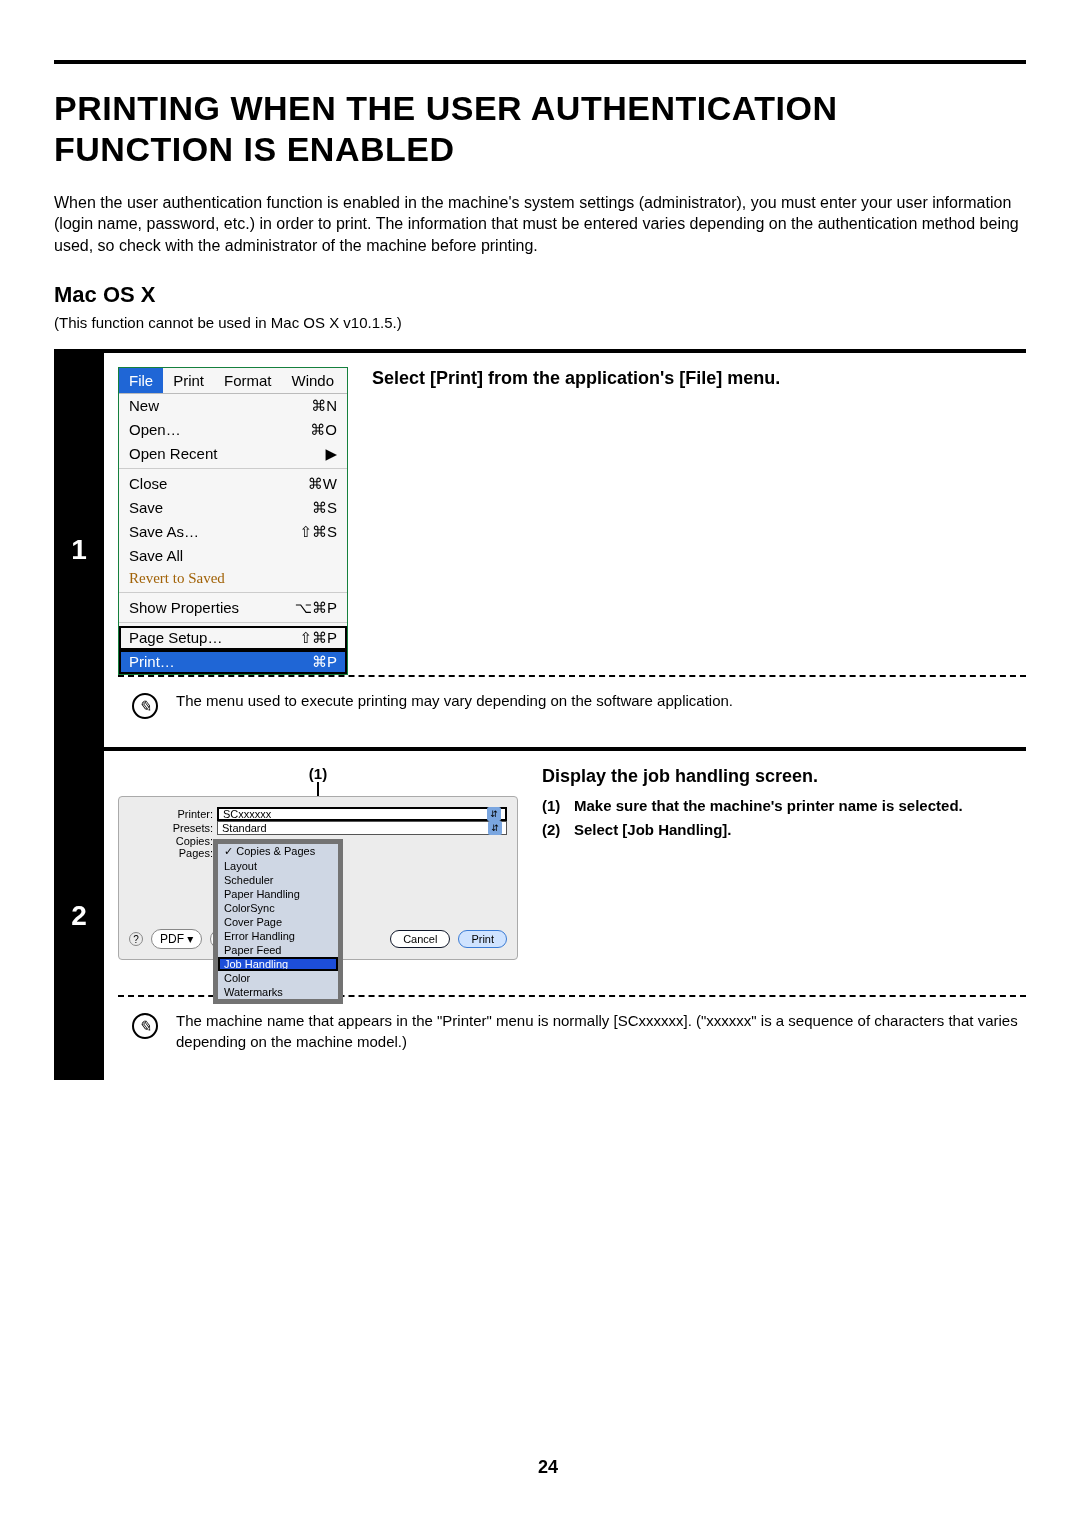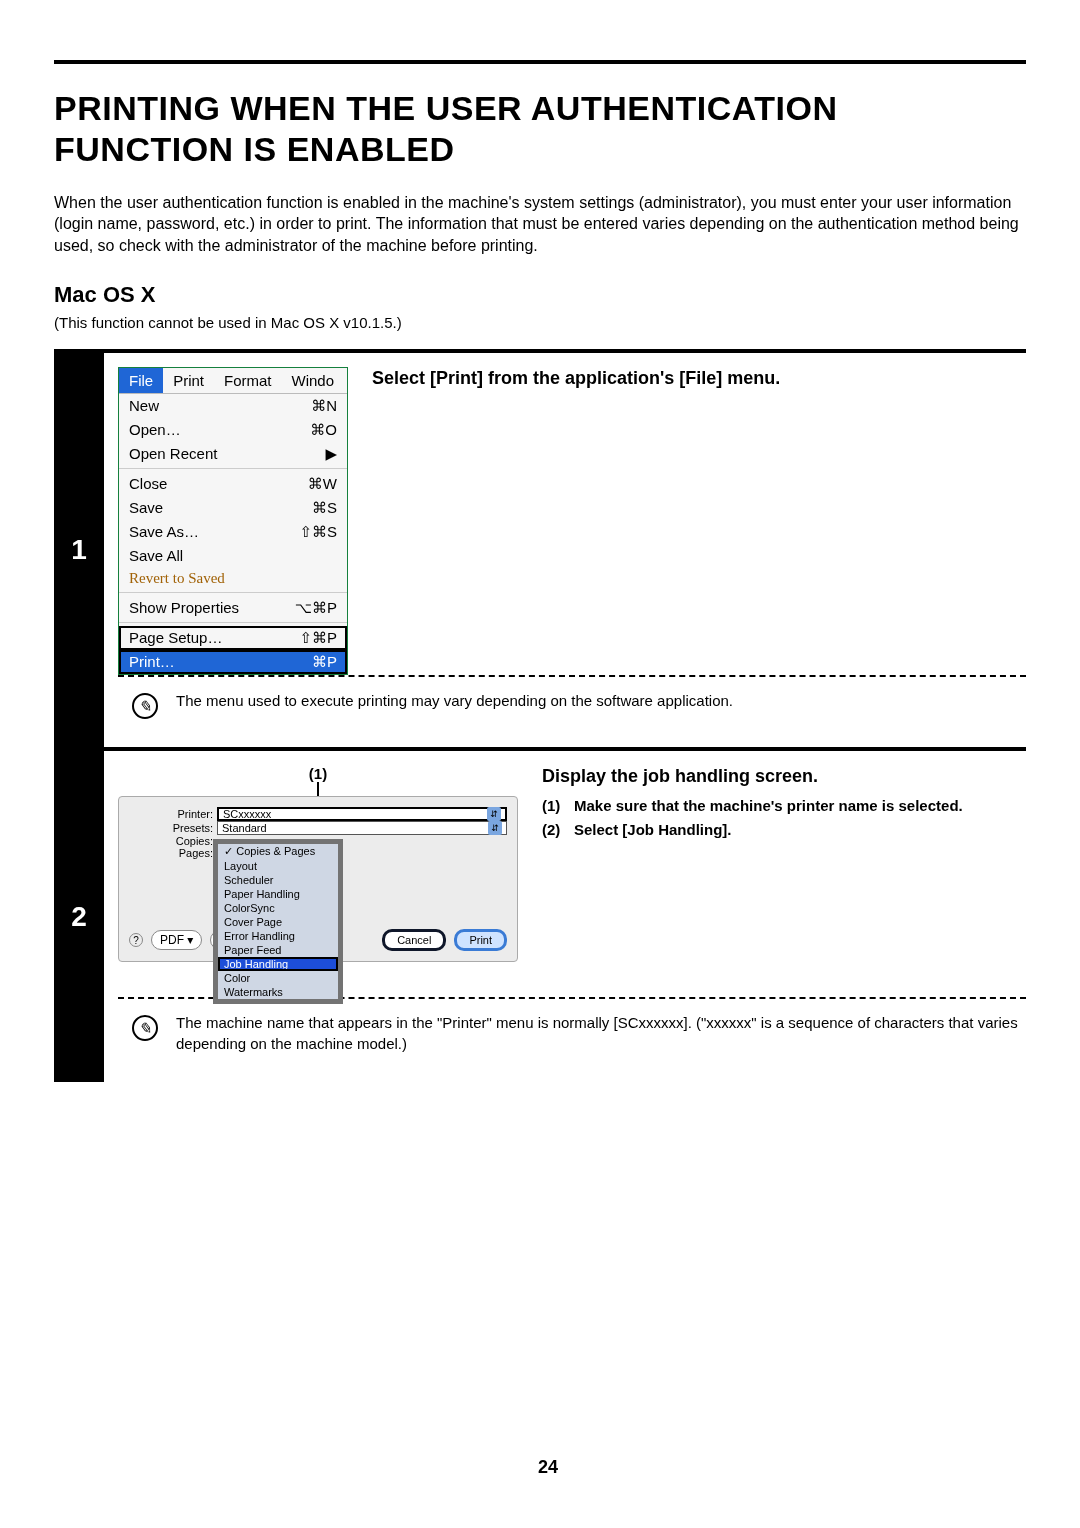--- a/index.html
+++ b/index.html
@@ -118,21 +118,21 @@
     position: absolute; top: 42px; left: 94px;
     background: #cfd7e4; border: 5px solid #737373; width: 130px;
     font-size: 11px;
     z-index: 2;
   }
   .pd-list div { padding: 1px 6px; white-space: nowrap; }
   .pd-list .checked::before { content: "✓ "; }
   .pd-list .hi { background: #1d4ed8; color: #fff; outline: 2px solid #000; outline-offset: -2px; }
   .pd-buttons { display: flex; justify-content: flex-end; gap: 8px; align-items: center; margin-top: 70px; }
   .pd-btn {
-    border: 3px solid #0f172a; border-radius: 10px; padding: 2px 12px; font-size: 11px;
+    border: 1px solid #0f172a; border-radius: 10px; padding: 2px 12px; font-size: 11px;
     background: #fff;
   }
   .pd-btn.primary { background: #cfe3ff; border-color: #3a7bd5; }
   .pd-pill { border: 1px solid #888; border-radius: 10px; padding: 2px 8px; font-size: 12px; background: #fff; display: inline-flex; align-items: center; gap: 3px; }
   .pd-q { width: 14px; height: 14px; border: 1px solid #888; border-radius: 50%; font-size: 10px; display: inline-flex; align-items: center; justify-content: center; }
   .callout-label { font-weight: 700; font-size: 15px; text-align: center; }
   .callout-line-v { width: 2px; background: #000; margin: 0 auto; }
   .below-dialog { text-align: center; }
 
   .page-num {

